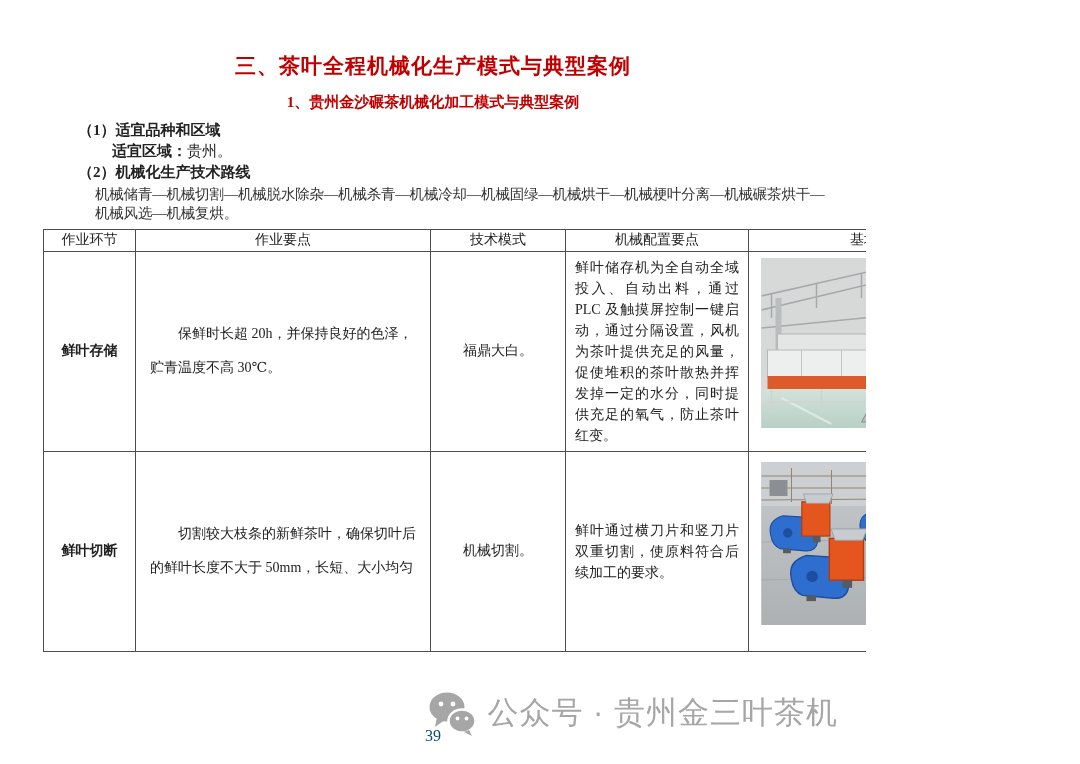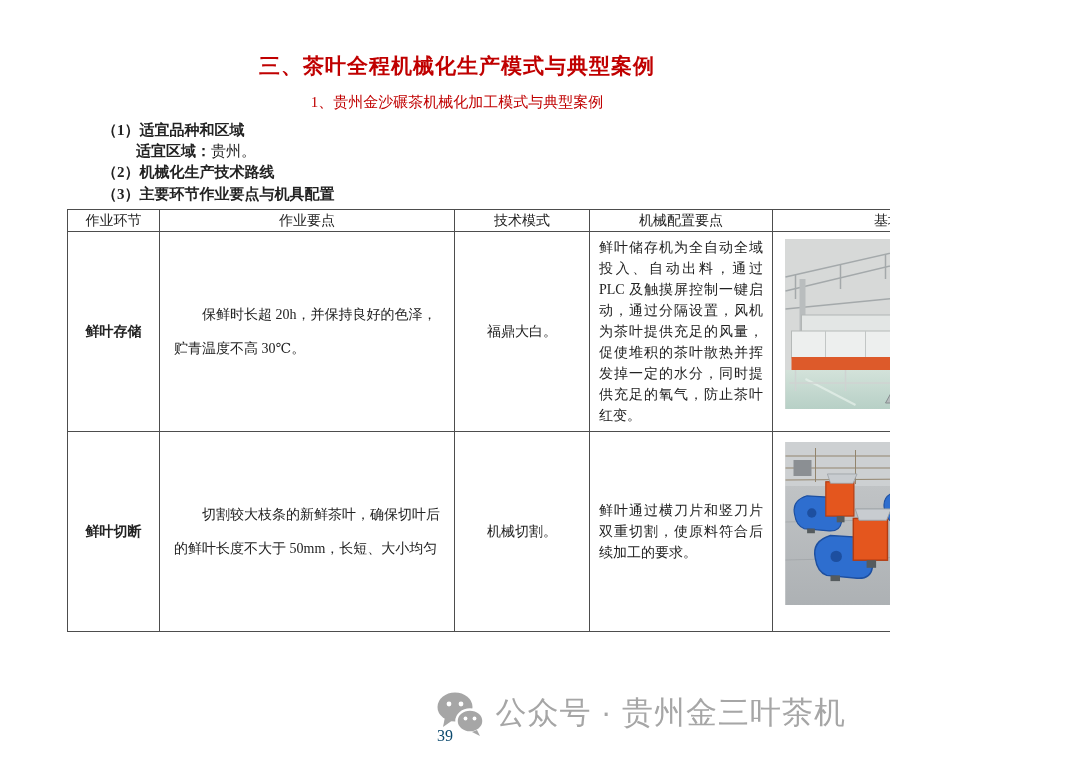--- a/index.html
+++ b/index.html
@@ -3,35 +3,34 @@
 <meta charset="utf-8">
 <style>
   html,body{margin:0;padding:0;background:#ffffff;}
   .page{
     position:relative;
     width:866px;height:764px;
     background:#ffffff;
     font-family:"Liberation Serif","DejaVu Serif",serif;
     color:#222222;
     overflow:hidden;
-    padding-left:24px;
   }
   .title{
     padding-top:52px;
     text-align:center;
     font-size:21px;
     font-weight:bold;
     color:#c00000;
     letter-spacing:1px;
   }
   .subtitle{
     margin-top:13px;
     text-align:center;
     font-size:15px;
-    font-weight:normal;
+    font-weight:bold;
     color:#c00000;
   }
   .content{
     margin:9px 40px 0 78px;
     font-size:15px;
     line-height:19.5px;
   }
   .content p{margin:0;}
   .content .h{font-weight:bold;margin-top:2px;}
   .content .indent{margin-left:34px;margin-top:1px;}
@@ -62,21 +61,21 @@
   .photo{
     width:263px;height:170px;
     margin:5px auto 0 auto;
     display:block;
     background:#d7d9d8;
   }
   .photo2{height:163px;}
   .caption{margin-top:3px;font-size:14px;text-align:center;}
   .footer{
     position:absolute;
-    top:690px;right:44px;
+    top:690px;right:28px;
     display:flex;align-items:center;gap:11px;
     color:#a6a6a6;
     font-family:"Liberation Sans","DejaVu Sans",sans-serif;
     font-size:31px;
     letter-spacing:1px;
   }
   .pagenum{
     position:absolute;left:0;right:0;top:727px;
     text-align:center;font-size:16px;color:#0c4a6e;
   }
@@ -86,21 +85,21 @@
 
 <div class="page">
 
   <div class="title">三、茶叶全程机械化生产模式与典型案例</div>
   <div class="subtitle">1、贵州金沙碾茶机械化加工模式与典型案例</div>
 
   <div class="content">
     <p class="h">（1）适宜品种和区域</p>
     <p class="indent"><b>适宜区域：</b><span>贵州。</span></p>
     <p class="h">（2）机械化生产技术路线</p>
-    <p class="h">（3）主要环节作业要点与机具配置</p>
+    <p class="route">机械储青—机械切割—机械脱水除杂—机械杀青—机械冷却—机械固绿—机械烘干—机械梗叶分离—机械碾茶烘干—机械风选—机械复烘。</p>
   </div>
 
   <table class="main">
     <colgroup>
       <col style="width:92px">
         <col style="width:295px">
         <col style="width:135px">
         <col style="width:183px">
         <col style="width:287px">
     </colgroup>

